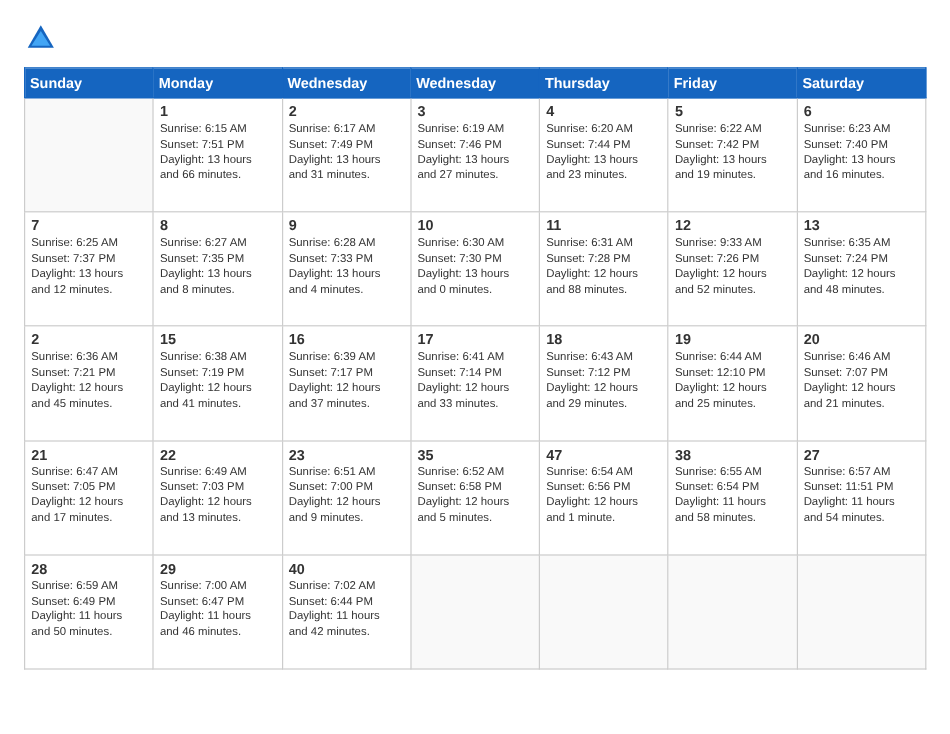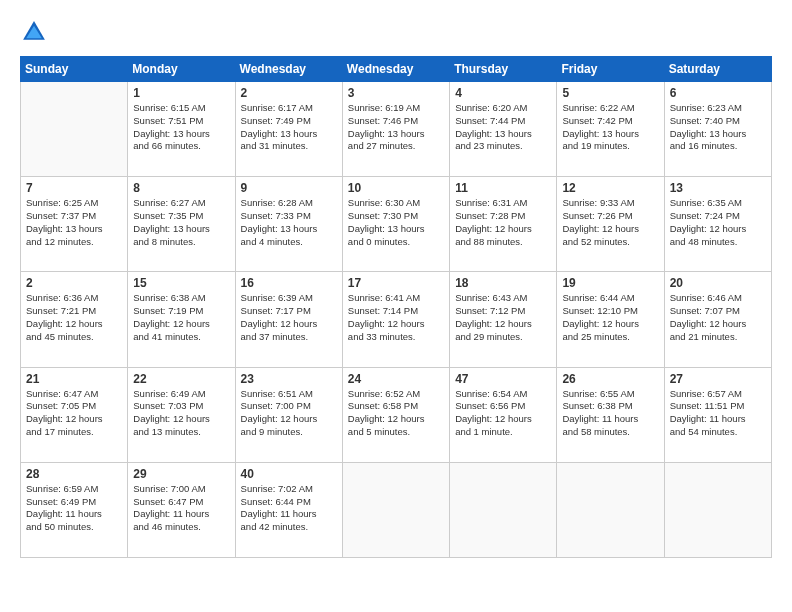--- a/index.html
+++ b/index.html
@@ -298,37 +298,37 @@
             <div class="cell-text">and 13 minutes.</div>
           </td>
           <td>
             <span class="day-num">23</span>
             <div class="cell-text">Sunrise: 6:51 AM</div>
             <div class="cell-text">Sunset: 7:00 PM</div>
             <div class="cell-text">Daylight: 12 hours</div>
             <div class="cell-text">and 9 minutes.</div>
           </td>
           <td>
-            <span class="day-num">24</span>
+            <span class="day-num">35</span>
             <div class="cell-text">Sunrise: 6:52 AM</div>
             <div class="cell-text">Sunset: 6:58 PM</div>
             <div class="cell-text">Daylight: 12 hours</div>
             <div class="cell-text">and 5 minutes.</div>
           </td>
           <td>
             <span class="day-num">47</span>
             <div class="cell-text">Sunrise: 6:54 AM</div>
             <div class="cell-text">Sunset: 6:56 PM</div>
             <div class="cell-text">Daylight: 12 hours</div>
             <div class="cell-text">and 1 minute.</div>
           </td>
           <td>
-            <span class="day-num">26</span>
+            <span class="day-num">38</span>
             <div class="cell-text">Sunrise: 6:55 AM</div>
-            <div class="cell-text">Sunset: 6:38 PM</div>
+            <div class="cell-text">Sunset: 6:54 PM</div>
             <div class="cell-text">Daylight: 11 hours</div>
             <div class="cell-text">and 58 minutes.</div>
           </td>
           <td>
             <span class="day-num">27</span>
             <div class="cell-text">Sunrise: 6:57 AM</div>
             <div class="cell-text">Sunset: 11:51 PM</div>
             <div class="cell-text">Daylight: 11 hours</div>
             <div class="cell-text">and 54 minutes.</div>
           </td>

